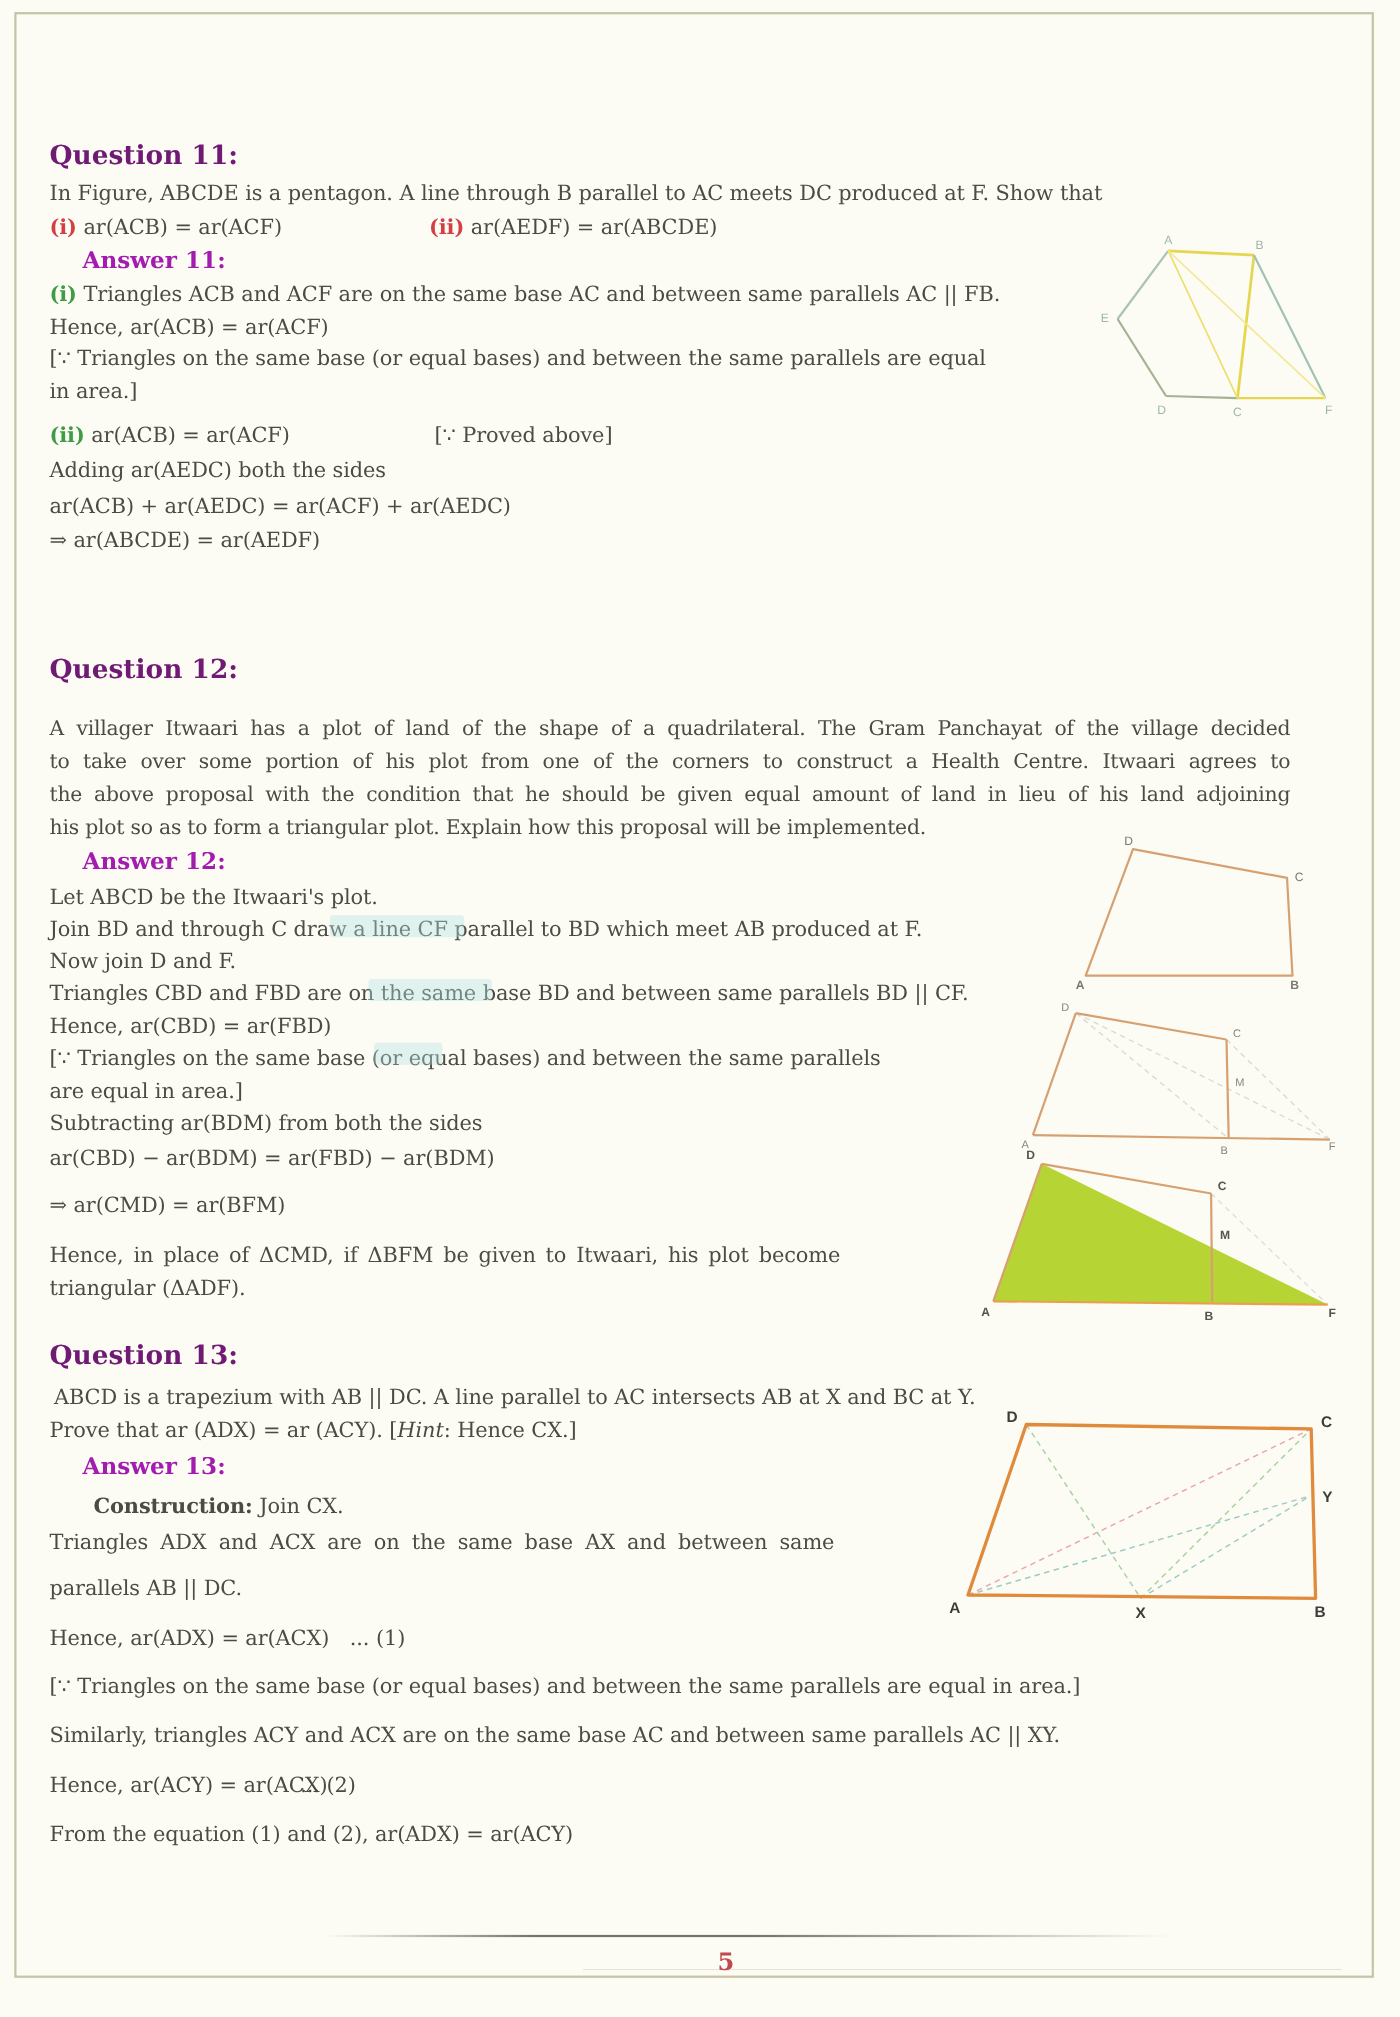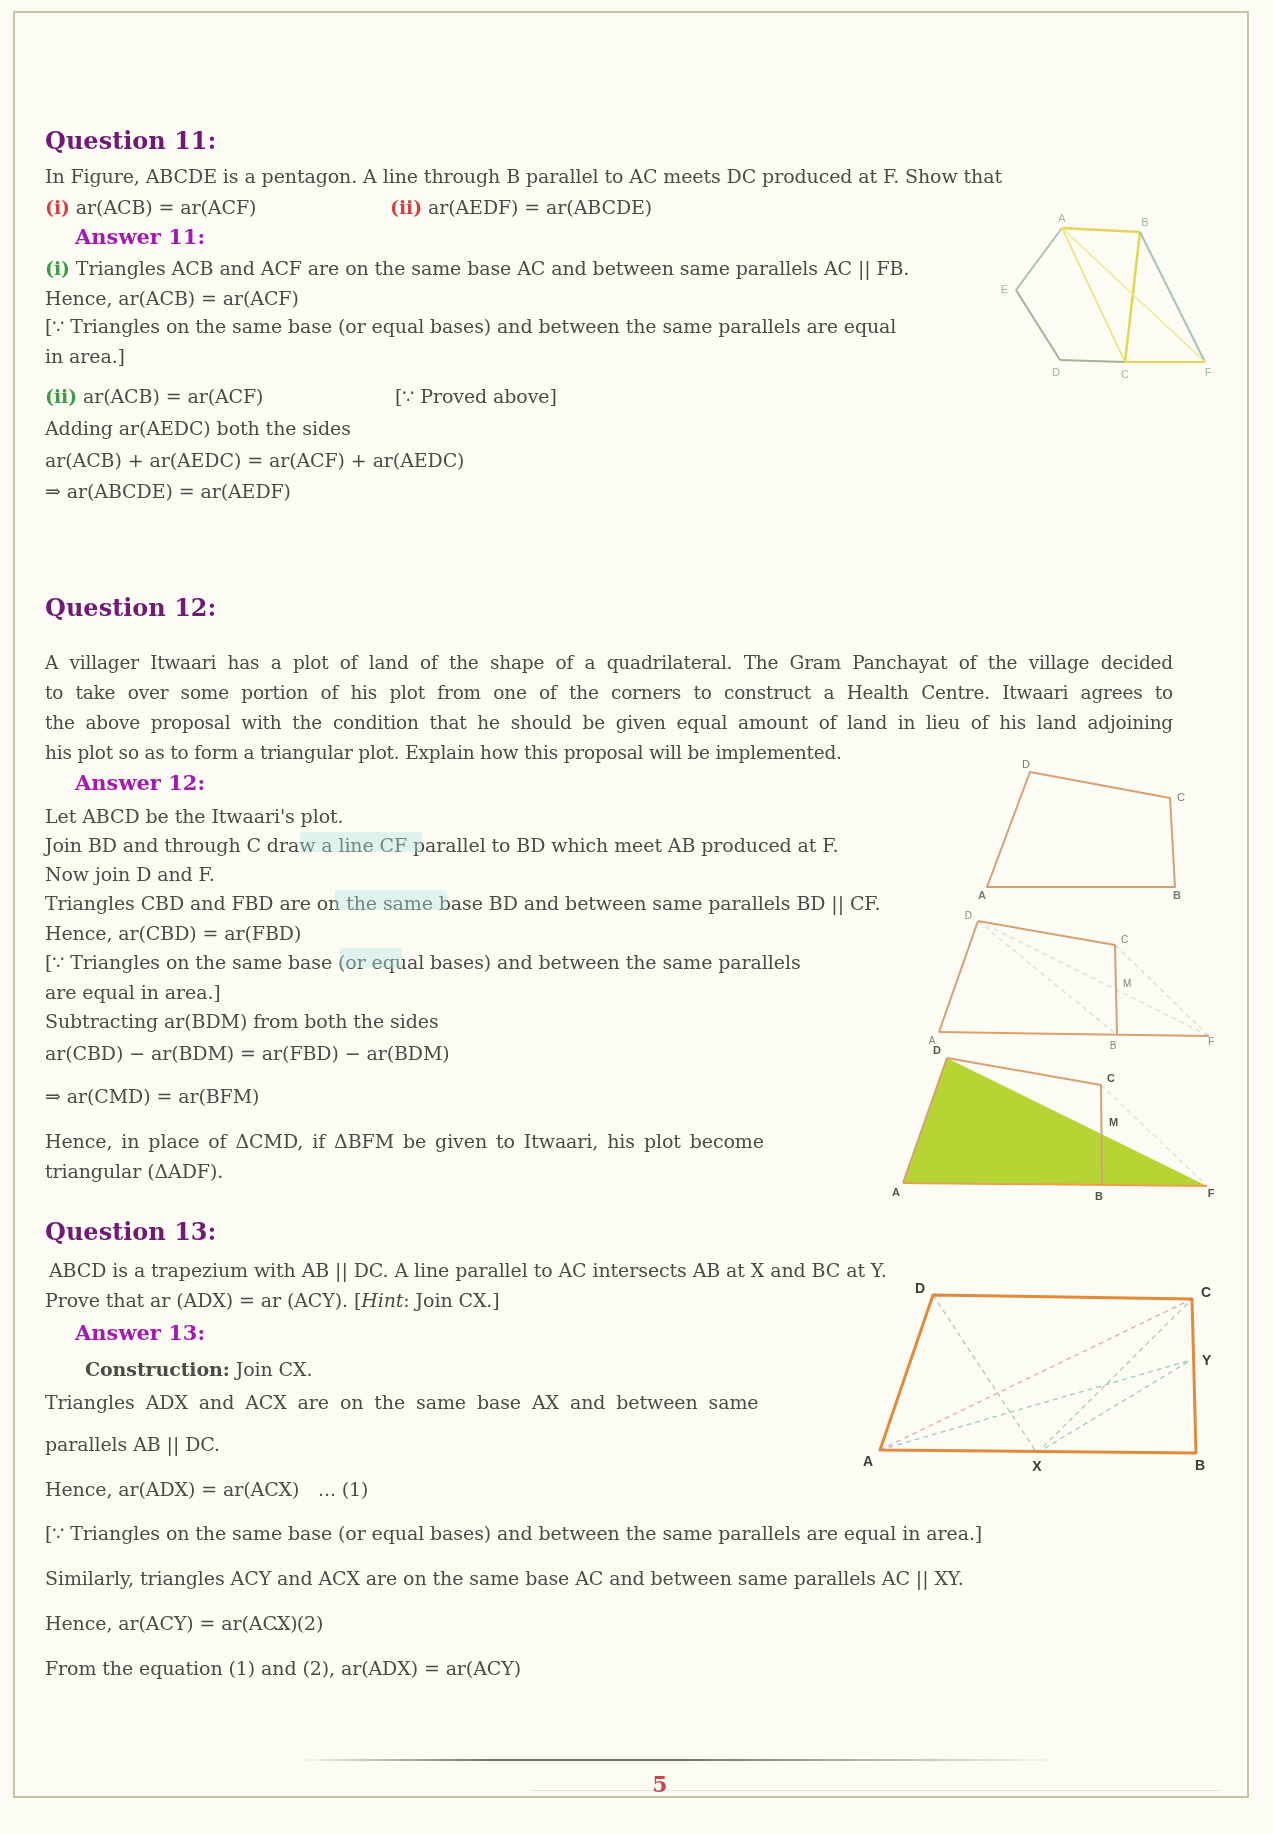--- a/index.html
+++ b/index.html
@@ -165,21 +165,21 @@
       <text class="blab" x="896" y="1196" text-anchor="middle">A</text>
       <text class="blab" x="1099" y="1200" text-anchor="middle">B</text>
       <text class="blab" x="1211" y="1197" text-anchor="middle">F</text>
     </svg>
   </div>
 
   <div>
     <div class="ln qtitle" style="left:45px;top:1219px;">Question 13:</div>
     <div class="ln" style="left:49px;top:1257px;">ABCD is a trapezium with AB || DC. A line parallel to AC intersects AB at X and BC at Y.</div>
     <div class="ln" style="left:45px;top:1287px;">
-      <span>Prove that ar (ADX) = ar (ACY). [</span><span class="ital">Hint</span><span>: Join CX.]</span>
+      <span>Prove that ar (ADX) = ar (ACY). [</span><span class="ital">Hint</span><span>: Hence CX.]</span>
     </div>
     <div class="ln atitle" style="left:75px;top:1320px;">Answer 13:</div>
     <div class="ln" style="left:45px;top:1356px;">
       <span class="bold">Construction:</span>
       <span>Join CX.</span>
     </div>
     <div class="ln" style="left:45px;top:1389px;word-spacing:5px;">Triangles ADX and ACX are on the same base AX and between same</div>
     <div class="ln" style="left:45px;top:1431px;">parallels AB || DC.</div>
     <div class="ln" style="left:45px;top:1476px;">
       <span>Hence, ar(ADX) = ar(ACX)</span>

